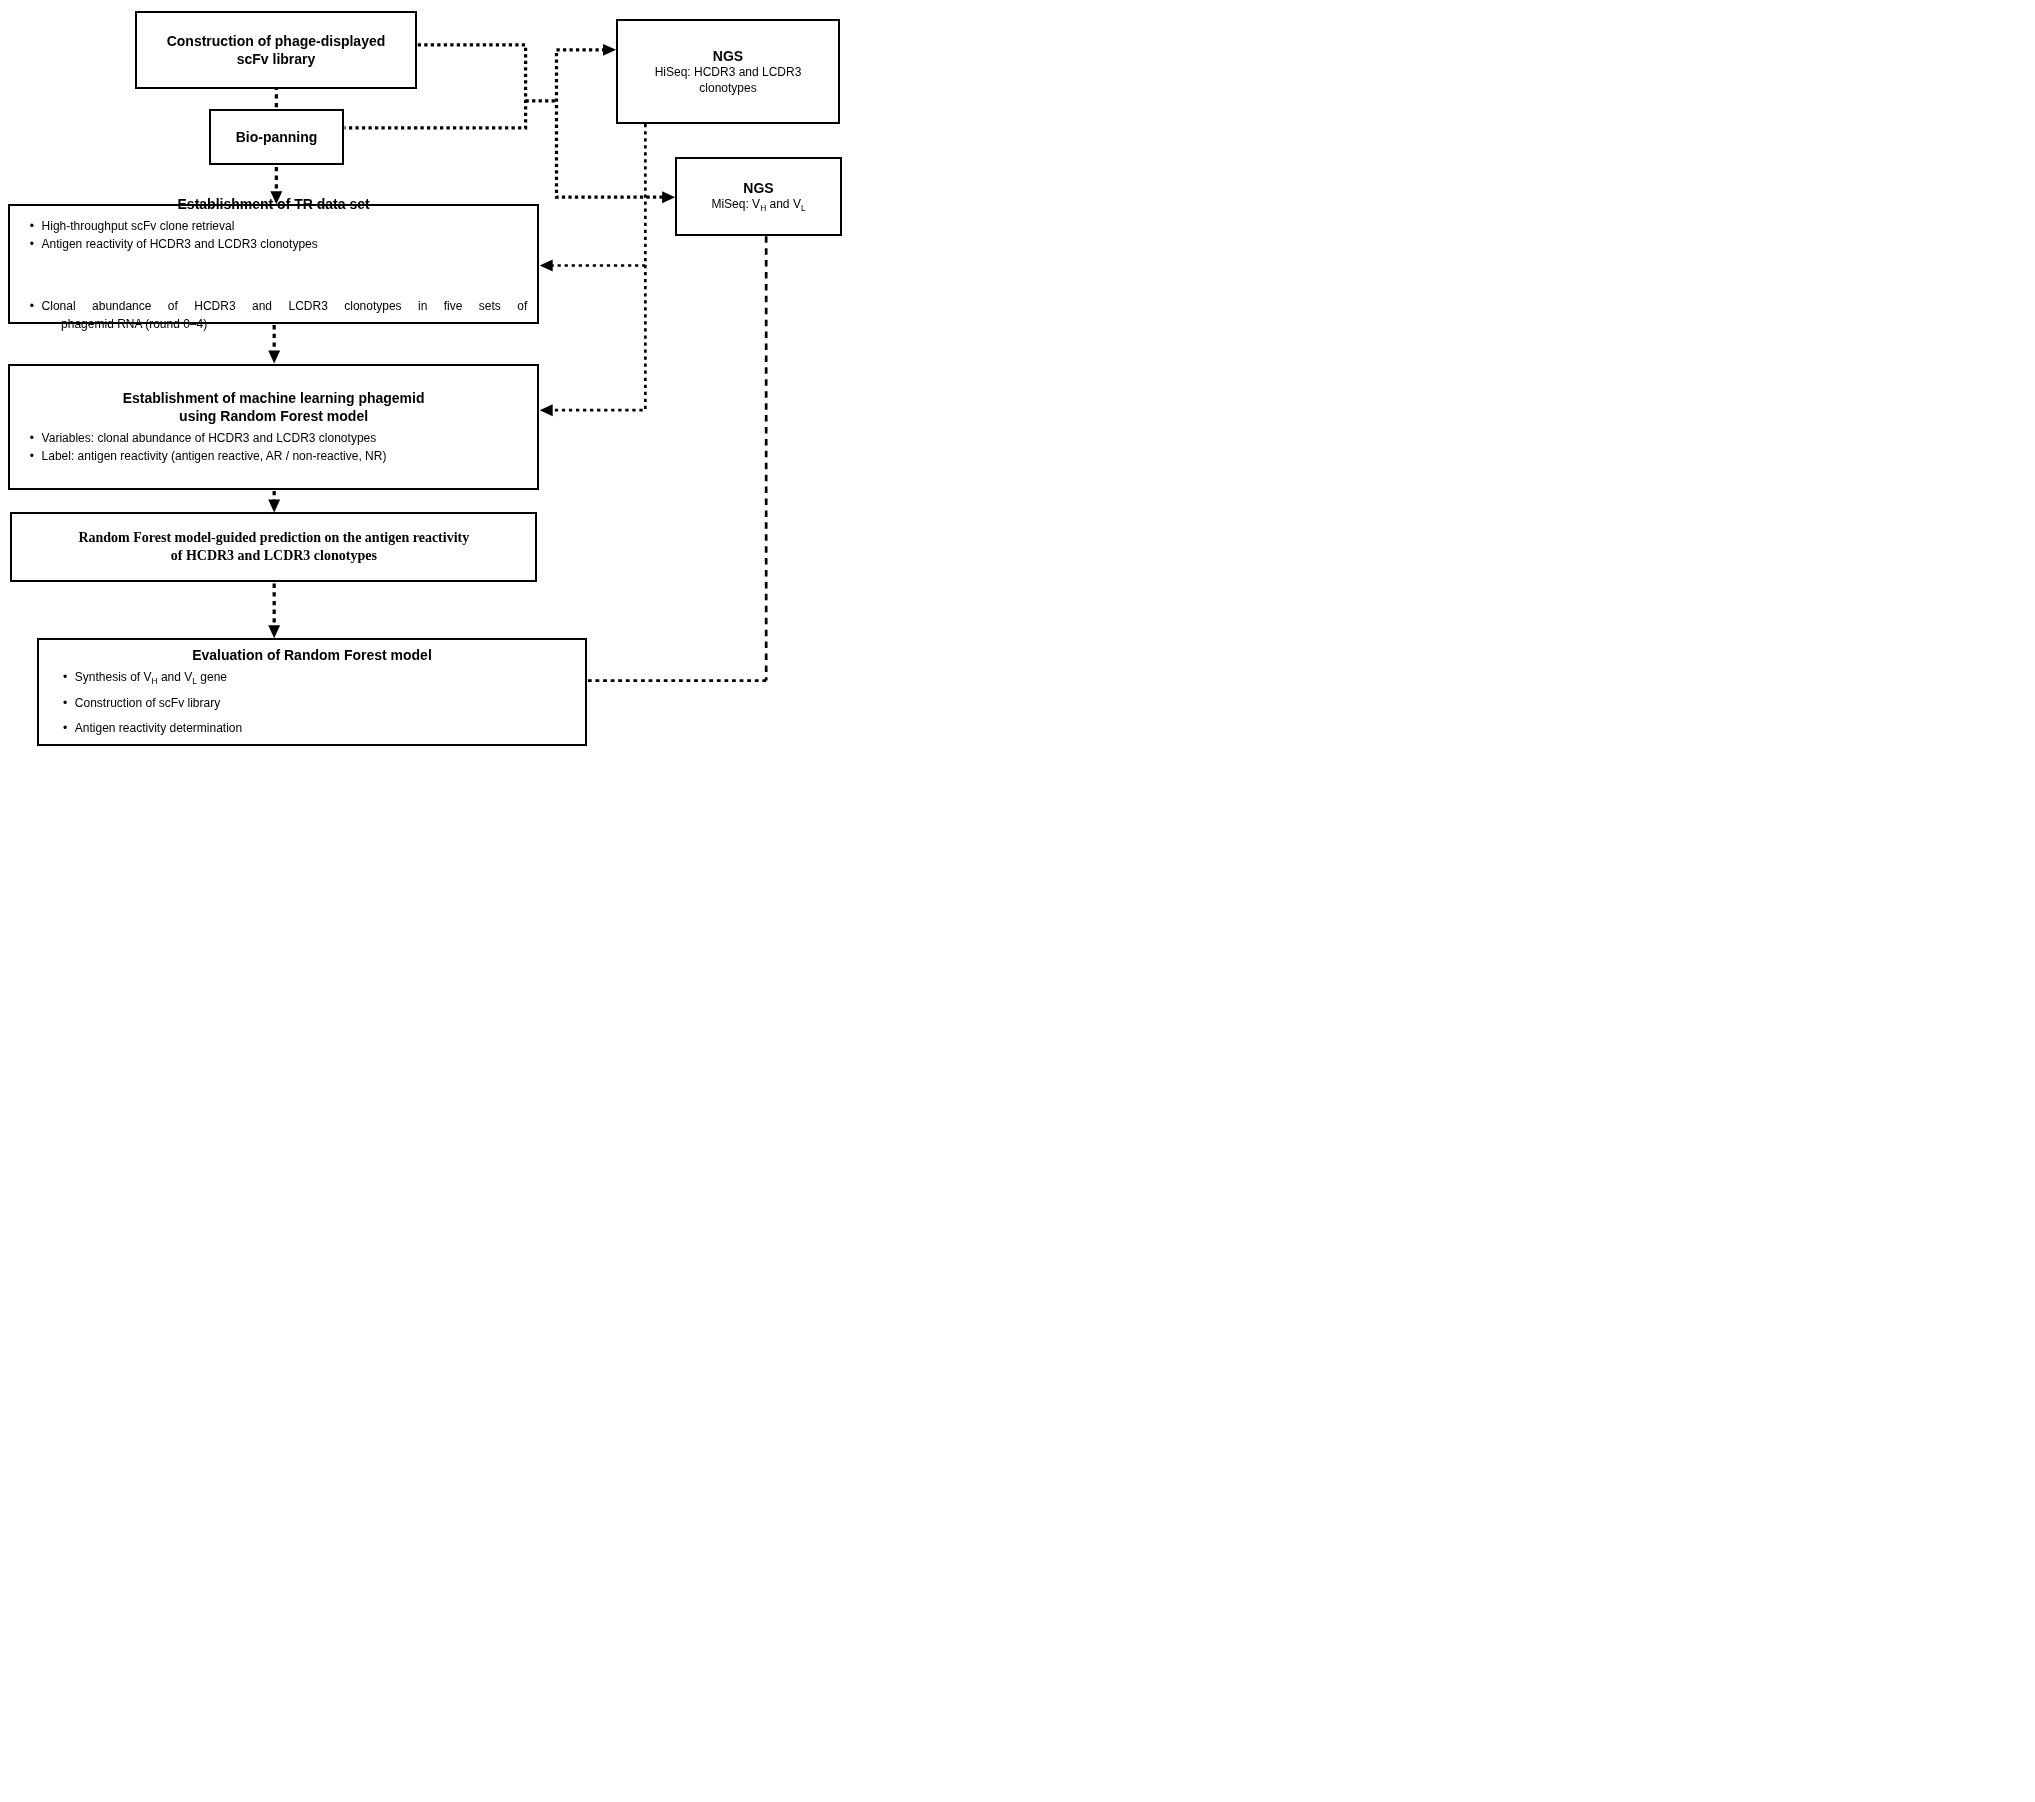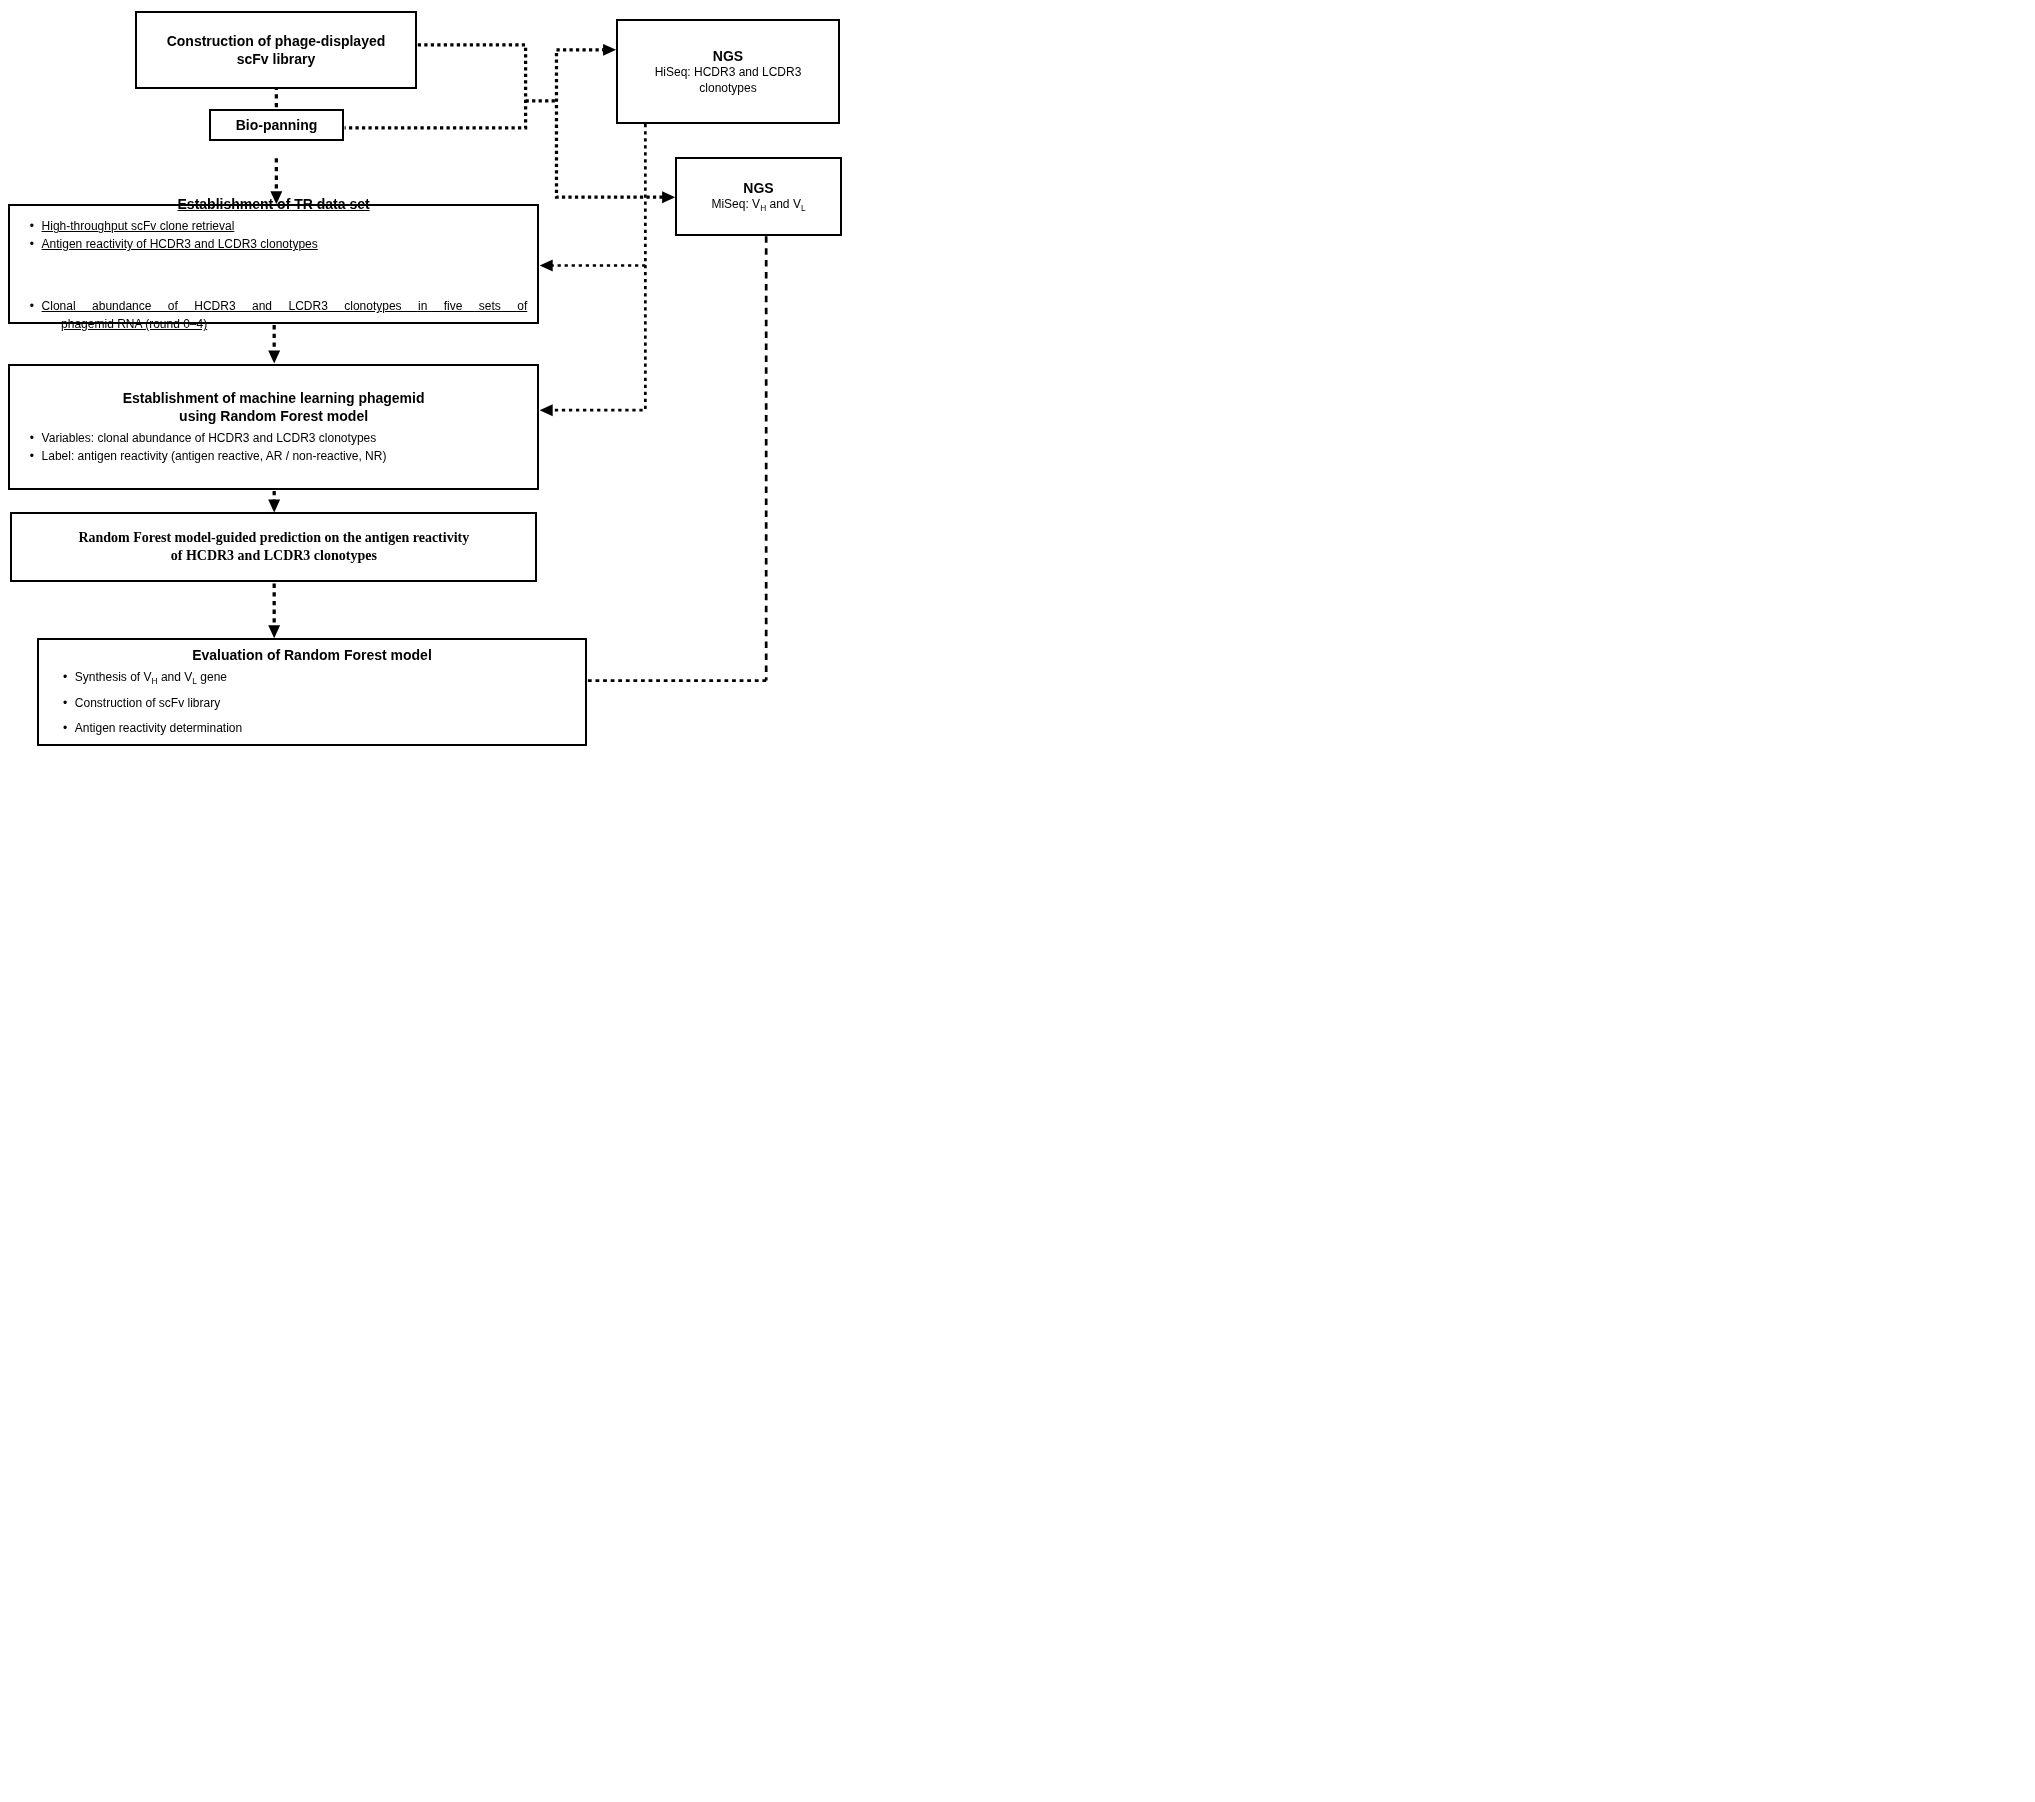--- a/index.html
+++ b/index.html
@@ -33,24 +33,24 @@
   
   .justify-line{display:block;text-align:justify;text-align-last:justify;margin-top:44px;}
   .indent-line{display:block;padding-left:19.5px;}
   
   .box-evaluation ul.bullets{margin-top:3.3px;padding-left:16.3px;}
   .box-evaluation ul.bullets li{margin-bottom:6.5px;}
   .box-evaluation ul.bullets li:last-child{margin-bottom:1px;}
   sub{font-size:0.7em;}
   
   .box-construction{left:135px;top:11px;width:282px;height:78px;}
-  .box-biopanning{left:209px;top:109px;width:135px;height:32px;}
+  .box-biopanning{left:209px;top:109px;width:135px;height:56px;}
   .box-ngs-hiseq{left:616px;top:19px;width:224px;height:105px;}
   .box-ngs-miseq{left:675px;top:157px;width:167px;height:79px;}
-  .box-tr{left:8.1px;top:204px;width:531px;height:120px;text-decoration:underline;}
+  .box-tr{left:8.1px;top:204px;width:531px;height:120px;}
   .box-ml{left:8.1px;top:364px;width:531px;height:126px;}
   .box-prediction{left:10.3px;top:512px;width:527px;height:70px;font-family:Liberation Serif, serif;}
   .box-evaluation{left:37px;top:638px;width:550px;height:108px;}
 </style>
 </head>
 <body>
 
 <div class="canvas">
 
   <svg class="connectors" viewBox="0 0 1565 1386" xmlns="http://www.w3.org/2000/svg">

